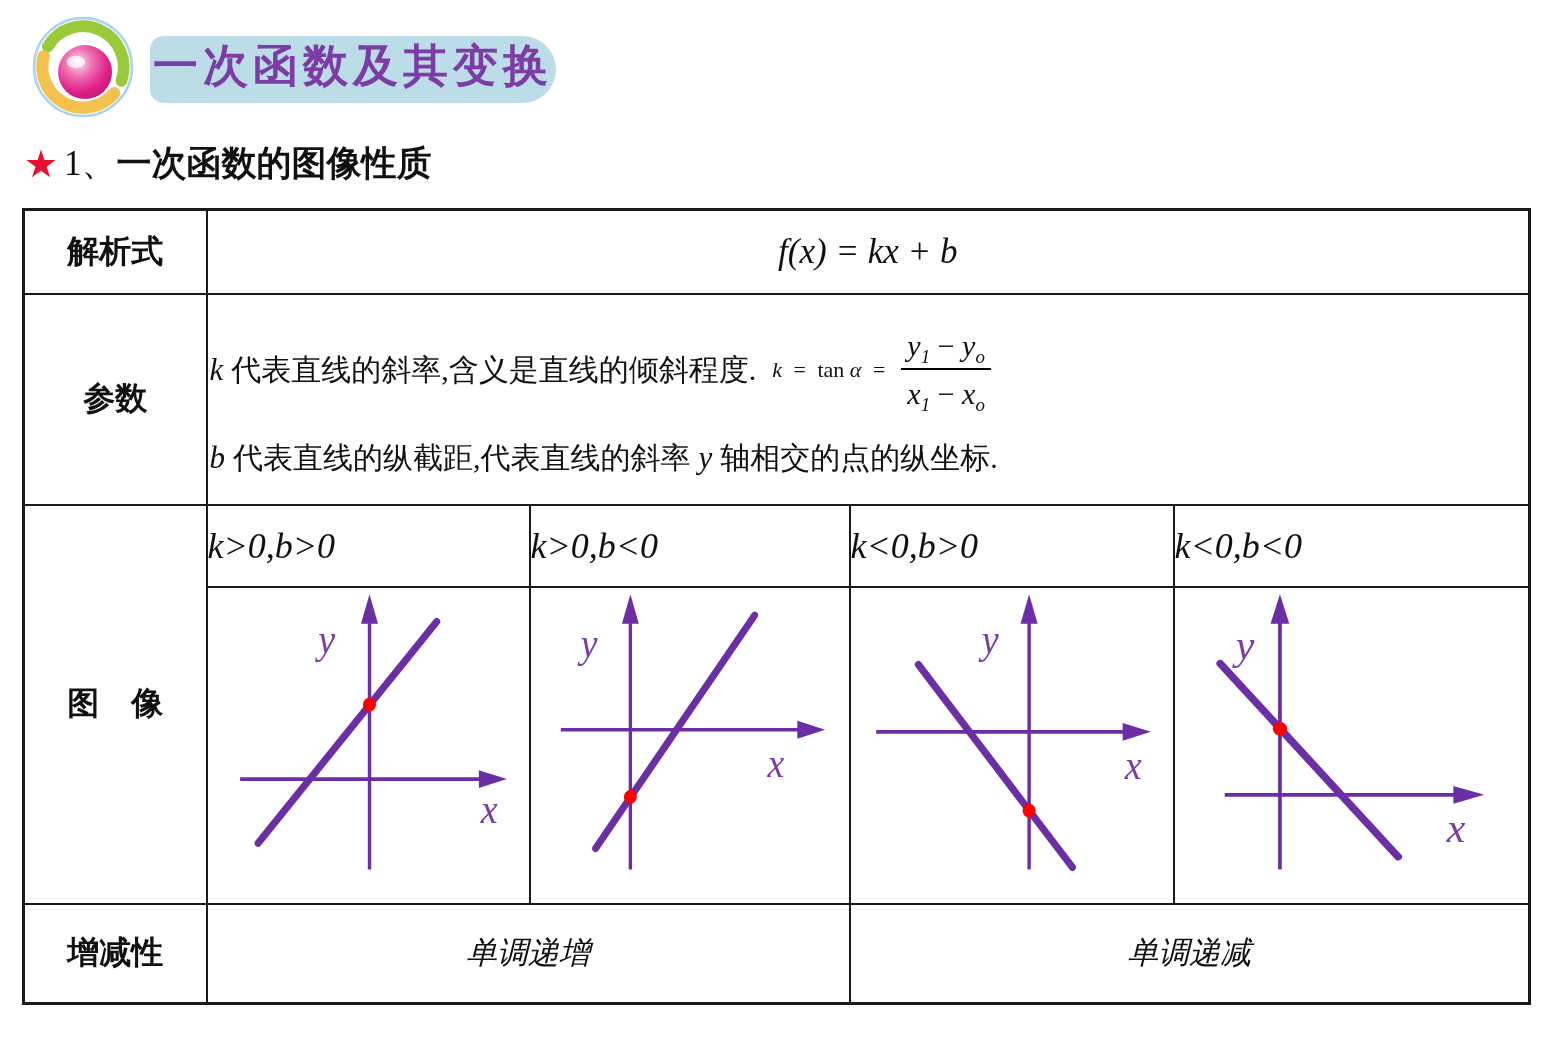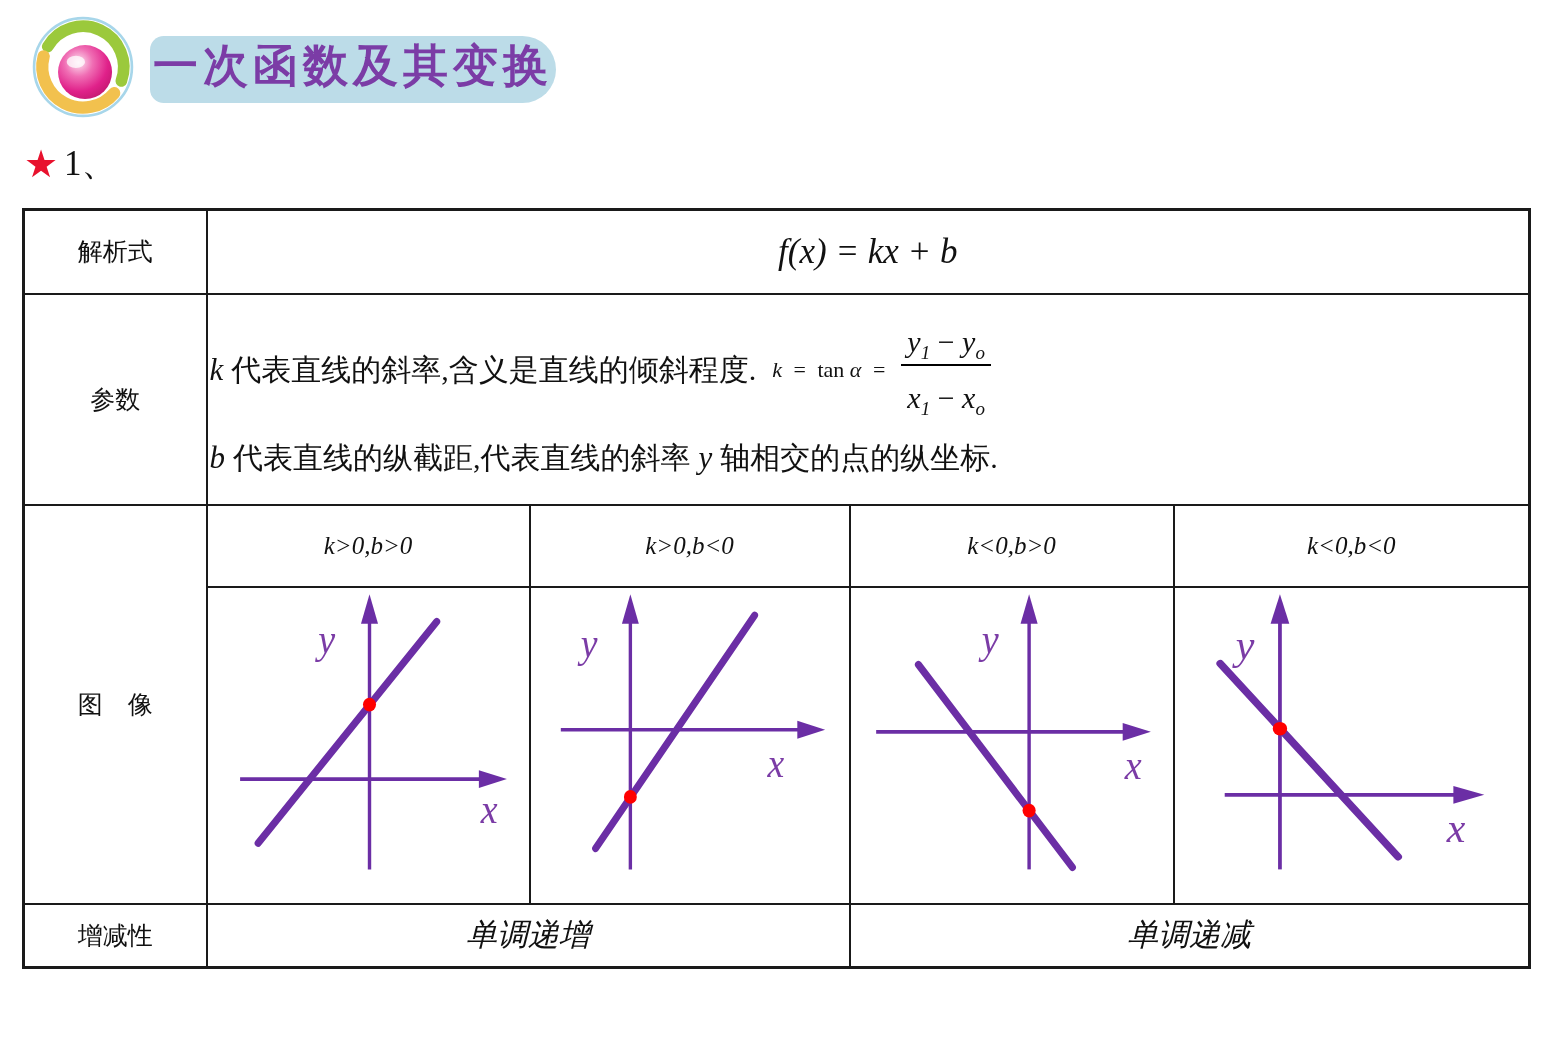--- a/index.html
+++ b/index.html
@@ -23,37 +23,37 @@
   .section-heading{position:absolute;left:24px;top:140px;display:flex;align-items:center;}
   .star{color:var(--star-red);font-size:38px;line-height:1;margin-right:6px;}
   .section-number{font-size:35px;font-family:"Liberation Serif","DejaVu Serif",serif;}
   .section-title{font-size:35px;font-weight:bold;}
 
   
   table.main{position:absolute;left:22px;top:208px;border-collapse:collapse;table-layout:fixed;
              width:1506px;}
   table.main td{border:2.4px solid var(--table-border);padding:0;vertical-align:middle;}
   table.main{border:3px solid var(--table-border);}
-  td.rowlabel{text-align:center;font-weight:normal;font-size:25px;}
+  td.rowlabel{text-align:center;font-weight:bold;font-size:32px;}
   td.formula-cell{text-align:center;font-size:35px;padding-right:205px;}
   td.params-cell{padding:14px 8px 14px 22px;font-size:30px;}
   .pline{display:flex;align-items:center;flex-wrap:nowrap;}
   .pline1{min-height:110px;}
   .pline2{margin-top:8px;min-height:50px;}
   .pvar{margin:0 8px 0 2px;font-size:31px;}
   .pvar-mid{margin:0 8px;font-size:31px;}
   .eqpart{margin-left:16px;font-size:22px;}
   .eqpart .op{margin:0 6px;}
   .frac{display:inline-flex;flex-direction:column;align-items:center;margin-left:10px;
         font-size:30px;line-height:1.15;}
   .frac .num{border-bottom:2.6px solid #000;padding:0 6px 4px 6px;}
-  .frac .den{padding:15px 6px 0 6px;}
+  .frac .den{padding:7px 6px 0 6px;}
   .sub{font-size:19px;position:relative;top:7px;font-style:italic;
        font-family:"Liberation Serif","DejaVu Serif",serif;}
-  td.cond{text-align:center;font-size:25px;}
+  td.cond{font-size:36px;}
   td.graph-cell{padding:0;}
   td.mono{text-align:center;font-size:31px;font-style:italic;}
   .gwrap{width:100%;height:315px;}
   svg.graph{display:block;width:100%;height:100%;}
   .axis{stroke:var(--purple-line);stroke-width:3.4;fill:none;}
   .fline{stroke:var(--purple-line);stroke-width:7;stroke-linecap:round;fill:none;}
   .ah{fill:var(--purple-line);stroke:none;}
   .dot{fill:var(--red-dot);stroke:none;}
   .axlabel{font-family:"Liberation Serif","DejaVu Serif",serif;font-style:italic;
            font-size:38px;fill:var(--purple-text);}
@@ -77,20 +77,21 @@
   <ellipse cx="45" cy="47" rx="9" ry="6" fill="#ffffff" opacity="0.75"></ellipse>
 </svg>
 
 <div class="banner">
   <span class="banner-text">一次函数及其变换</span>
 </div>
 
 <div class="section-heading">
   <span class="star">★</span>
   <span class="section-number serif">1、</span>
+  <span class="section-title">一次函数的图像性质</span>
 </div>
 
 <table class="main">
   <colgroup>
     <col style="width:183px">
       <col style="width:323px">
       <col style="width:320px">
       <col style="width:324px">
       <col style="width:356px">
   </colgroup>
@@ -196,19 +197,19 @@
           <polygon class="ah" points="280,197 252,188.5 252,205.5"></polygon>
           <line class="fline" x1="41" y1="72" x2="202" y2="256"></line>
           <circle class="dot" cx="95" cy="134" r="6.5"></circle>
           <text class="axlabel" x="55" y="68">y</text>
           <text class="axlabel" x="246" y="242">x</text>
         </svg>
       </div>
     </td>
   </tr>
 
-  <tr style="height:64px">
+  <tr style="height:100px">
     <td class="rowlabel">增减性</td>
     <td class="mono serif" colspan="2">单调递增</td>
     <td class="mono serif" colspan="2">单调递减</td>
   </tr>
 </tbody>
   </table>
 
 </body></html>

